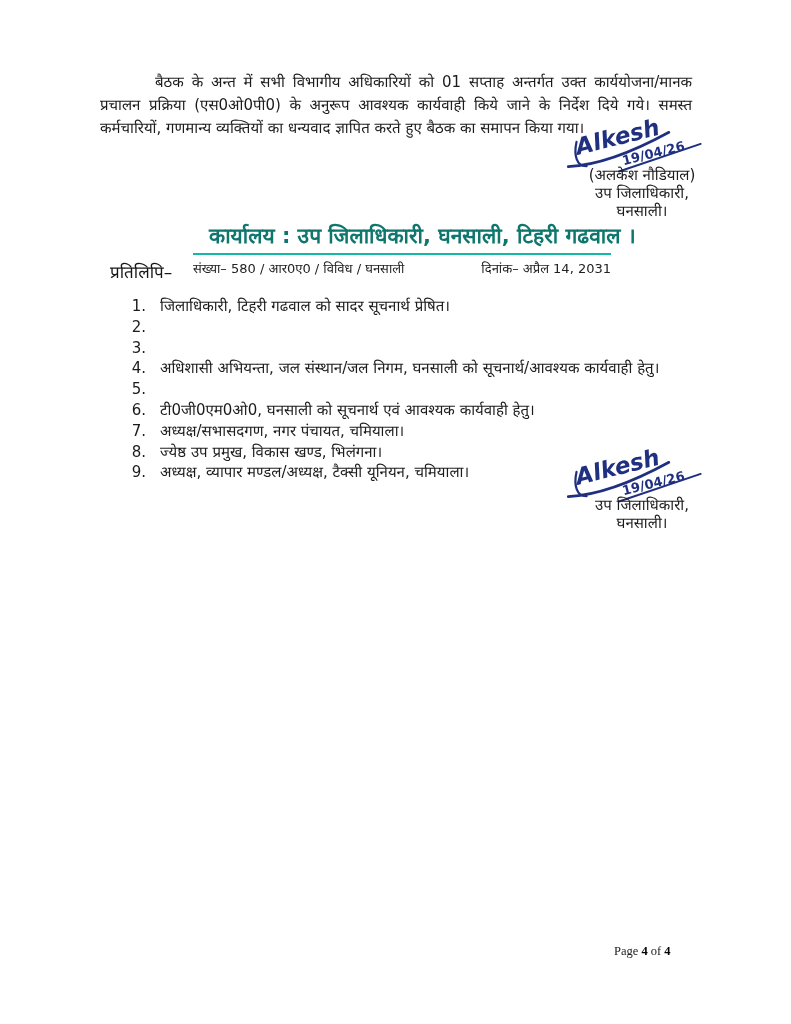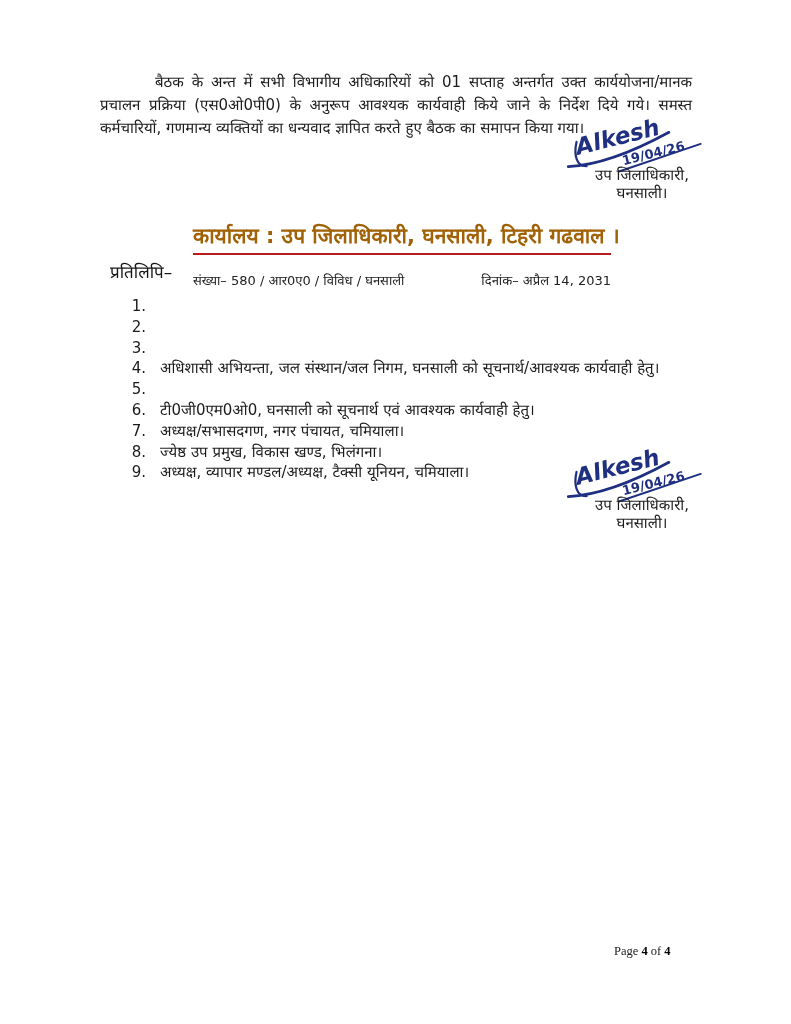--- a/index.html
+++ b/index.html
@@ -53,26 +53,27 @@
     left: 193px;
     top: 223px;
     width: 418px;
   }
   .office-title {
     font-size: 21px;
     line-height: 27px;
     font-weight: 700;
     text-align: right;
     white-space: nowrap;
-    color: #a16207;
+    color: #0f766e;
+    margin-left: 16px;
   }
   .office-subline {
-    border-top: 2px solid #b91c1c;
+    border-top: 2px solid #14b8a6;
     margin-top: 3px;
-    padding-top: 16px;
+    padding-top: 4px;
     display: flex;
     justify-content: space-between;
     font-size: 13px;
     font-weight: 500;
     color: #222;
   }
 
   
   .copies-heading {
     position: absolute;
@@ -125,36 +126,38 @@
   <div class="sig-block sig-top">
     <svg class="sig-svg" width="160" height="56" viewBox="0 0 160 56">
       <g transform="rotate(-14 80 28)">
         <text x="14" y="27" font-size="23" font-style="italic" font-weight="700" fill="#203080">Alkesh</text>
         <path d="M2 36 C 32 42, 66 38, 108 27" fill="none" stroke="#203080" stroke-width="2.6" stroke-linecap="round"></path>
         <path d="M16 14 C 10 26, 10 38, 20 40" fill="none" stroke="#203080" stroke-width="2.2" stroke-linecap="round"></path>
         <text x="56" y="48" font-size="13" font-weight="700" fill="#203080">19/04/26</text>
         <path d="M50 53 L 136 46" fill="none" stroke="#203080" stroke-width="2" stroke-linecap="round"></path>
       </g>
     </svg>
+    <div class="sig-line">(अलकेश नौडियाल)</div>
     <div class="sig-line">उप जिलाधिकारी,</div>
     <div class="sig-line">घनसाली।</div>
   </div>
 
   <div class="office-header">
     <div class="office-title">कार्यालय : उप जिलाधिकारी, घनसाली, टिहरी गढवाल ।</div>
     <div class="office-subline">
       <span>संख्या– 580 / आर0ए0 / विविध / घनसाली</span>
       <span>दिनांक– अप्रैल 14, 2031</span>
     </div>
   </div>
 
   <div class="copies-heading">प्रतिलिपि–</div>
   <div class="copy-list" id="copy-list">
     <div class="copy-row">
       <span class="copy-num">1.</span>
+      <span class="copy-text">जिलाधिकारी, टिहरी गढवाल को सादर सूचनार्थ प्रेषित।</span>
     </div>
 
     <div class="copy-row">
       <span class="copy-num">2.</span>
     </div>
 
     <div class="copy-row">
       <span class="copy-num">3.</span>
     </div>
 

